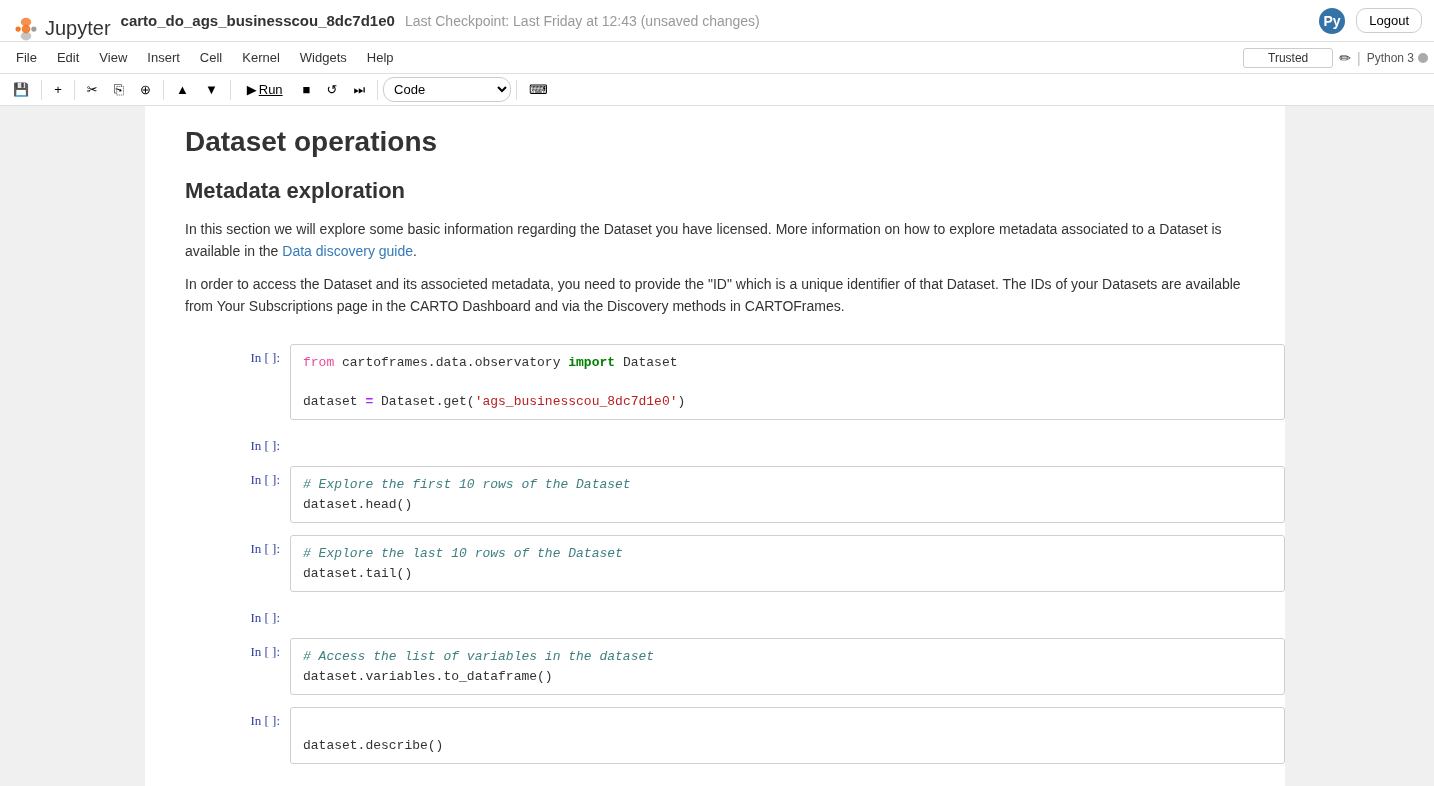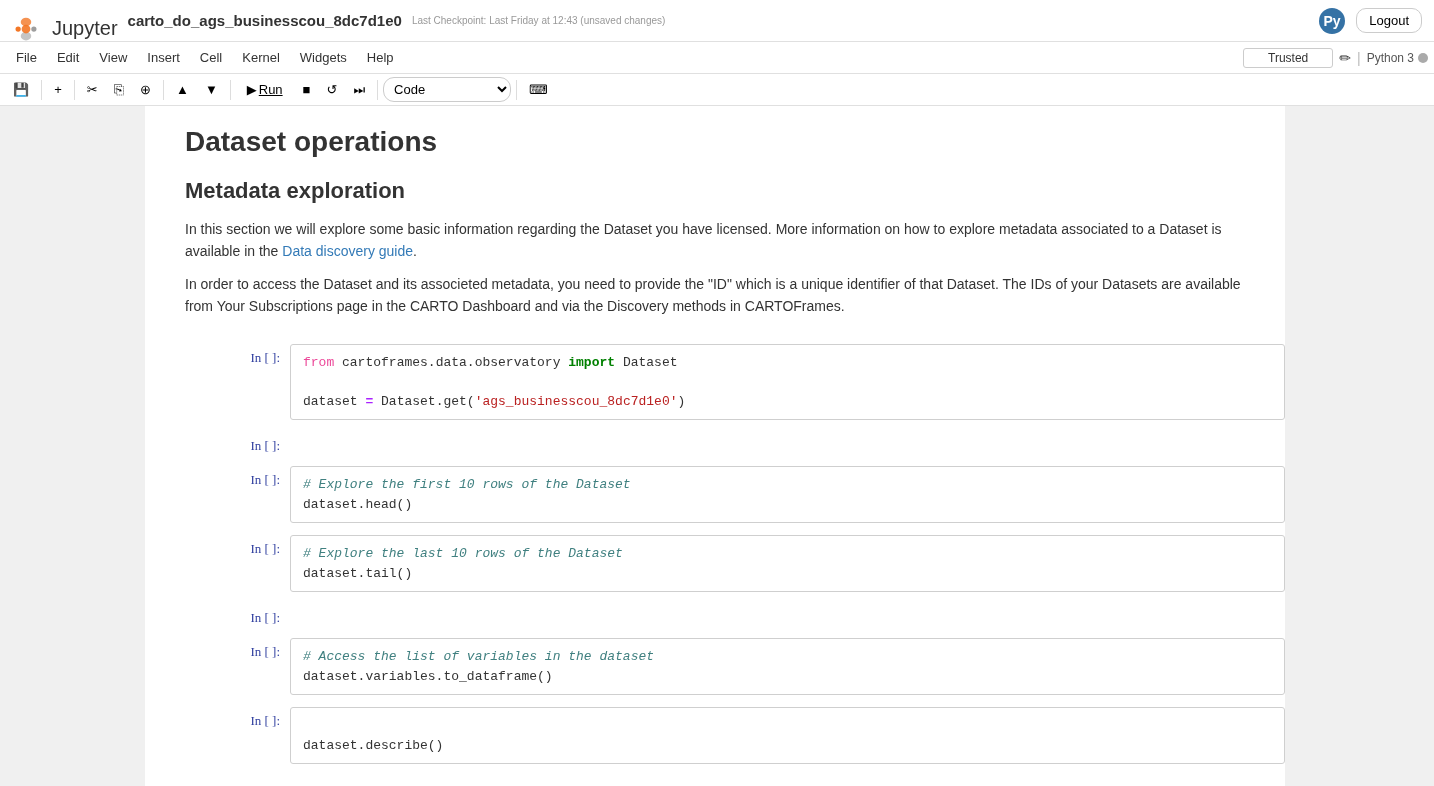--- a/index.html
+++ b/index.html
@@ -5,21 +5,21 @@
     * { box-sizing: border-box; margin: 0; padding: 0; }
     body { font-family: -apple-system, BlinkMacSystemFont, 'Segoe UI', Arial, sans-serif; background: #f0f0f0; font-size: 14px; color: #333; }
 
     
     #top-navbar {
       display: flex; align-items: center; justify-content: space-between;
       background: #fff; border-bottom: 1px solid #e0e0e0;
       padding: 0 12px; height: 42px;
     }
     #navbar-left { display: flex; align-items: center; gap: 10px; }
-    #jupyter-logo { display: flex; align-items: center; gap: 12px; margin-top: 16px; }
+    #jupyter-logo { display: flex; align-items: center; gap: 5px; margin-top: 16px; }
     #jupyter-logo-icon { width: 28px; height: 28px; }
     #navbar-right { display: flex; align-items: center; gap: 10px; }
     #logout-button {
       border: 1px solid #ccc; background: #fff; padding: 4px 12px;
       border-radius: 10px; cursor: pointer; font-size: 13px;
     }
 
     
     #menu-bar {
       display: flex; align-items: center; justify-content: space-between;
@@ -110,21 +110,21 @@
       <svg id="jupyter-logo-icon" viewBox="0 0 32 32" width="28" height="28">
         <ellipse cx="16" cy="8" rx="6" ry="5" fill="#F37726" opacity="0.8"></ellipse>
         <ellipse cx="16" cy="24" rx="6" ry="5" fill="#9E9E9E" opacity="0.6"></ellipse>
         <circle cx="7" cy="16" r="3" fill="#F37726"></circle>
         <circle cx="25" cy="16" r="3" fill="#9E9E9E"></circle>
         <circle cx="16" cy="16" r="5" fill="#F37726" opacity="0.9"></circle>
       </svg>
       <span style="font-size:20px; font-weight:300; color:#333;">Jupyter</span>
     </div>
     <span style="font-size:15px; font-weight:600; color:#333;">carto_do_ags_businesscou_8dc7d1e0</span>
-    <span style="font-size:10px; color:#999;">
+    <span style="font-size:14px; color:#999;">
       <span>Last Checkpoint: Last Friday at 12:43</span>&nbsp;<span>(unsaved changes)</span>
     </span>
   </div>
   <div id="navbar-right">
 
     <svg width="28" height="28" viewBox="0 0 28 28">
       <circle cx="14" cy="14" r="13" fill="#3572A5"></circle>
       <text x="14" y="19" text-anchor="middle" fill="white" font-size="14" font-weight="bold">Py</text>
     </svg>
     <button id="logout-button">Logout</button>

